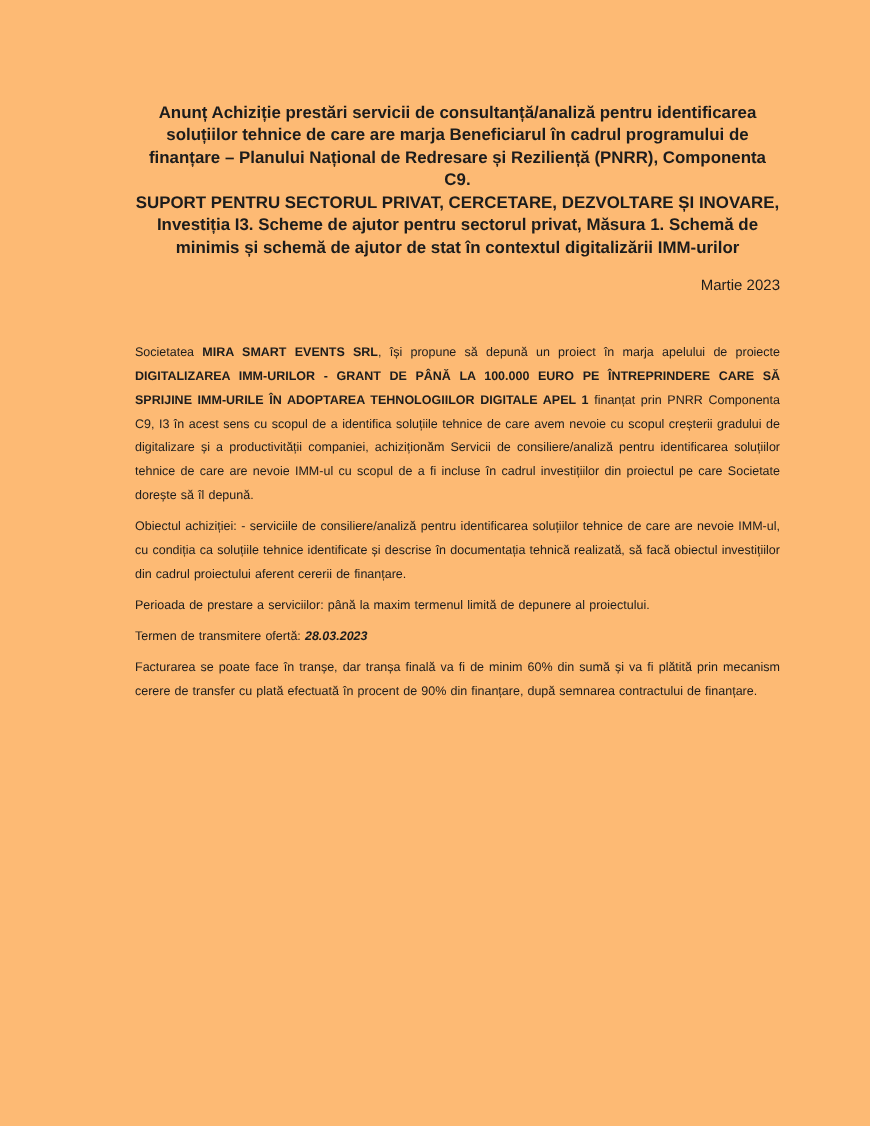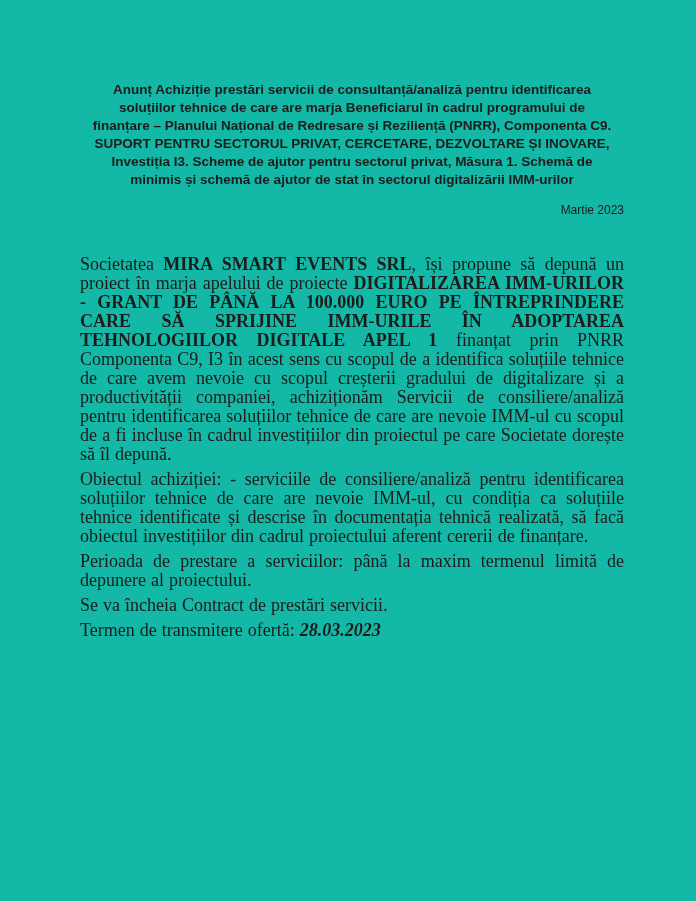--- a/index.html
+++ b/index.html
@@ -5,69 +5,68 @@
   html, body {
     margin: 0;
     padding: 0;
     background: #ffffff;
   }
   .page {
     position: relative;
     width: 696px;
     height: 901px;
     box-sizing: border-box;
-    background: #14b8a6;
-    padding: 81px 72px 40px 80px;
+    background: #fdba74;
+    padding: 81px 72px 40px 108px;
     font-family: "Liberation Sans", "DejaVu Sans", sans-serif;
     color: #1c1c1c;
     overflow: hidden;
   }
   .doc-title {
     font-size: 13.5px;
     font-weight: bold;
     line-height: 18px;
     text-align: center;
     color: #1c1c1c;
     margin: 0;
   }
   .doc-date {
     font-size: 12px;
     line-height: 19px;
     text-align: right;
     margin: 12px 0 35px 0;
   }
   .doc-body p {
-    font-size: 18px;
+    font-size: 10px;
     line-height: 19px;
     text-align: justify;
     margin: 0 0 6px 0;
     word-spacing: 0.5px;
-    font-family: Liberation Serif, serif;
   }
   .doc-body span.b {
     font-weight: bold;
   }
   .doc-body span.bi {
     font-weight: bold;
     font-style: italic;
   }
 </style>
 </head>
 <body>
 
 <div class="page">
   <h1 class="doc-title">
       <div>Anunț Achiziție prestări servicii de consultanță/analiză pentru identificarea</div>
       <div>soluțiilor tehnice de care are marja Beneficiarul în cadrul programului de</div>
       <div>finanțare – Planului Național de Redresare și Reziliență (PNRR), Componenta C9.</div>
       <div>SUPORT PENTRU SECTORUL PRIVAT, CERCETARE, DEZVOLTARE ȘI INOVARE,</div>
       <div>Investiția I3. Scheme de ajutor pentru sectorul privat, Măsura 1. Schemă de</div>
-      <div>minimis și schemă de ajutor de stat în sectorul digitalizării IMM-urilor</div>
+      <div>minimis și schemă de ajutor de stat în contextul digitalizării IMM-urilor</div>
     </h1>
   <div class="doc-date">Martie 2023</div>
   <div class="doc-body">
       <p><span>Societatea </span><span class="b">MIRA SMART EVENTS SRL</span><span>, își propune să depună un proiect în marja apelului de proiecte </span><span class="b">DIGITALIZAREA IMM-URILOR - GRANT DE PÂNĂ LA 100.000 EURO PE ÎNTREPRINDERE CARE SĂ SPRIJINE IMM-URILE ÎN ADOPTAREA TEHNOLOGIILOR DIGITALE APEL 1</span><span> finanțat prin PNRR Componenta C9, I3 în acest sens cu scopul de a identifica soluțiile tehnice de care avem nevoie cu scopul creșterii gradului de digitalizare și a productivității companiei, achiziționăm Servicii de consiliere/analiză pentru identificarea soluțiilor tehnice de care are nevoie IMM-ul cu scopul de a fi incluse în cadrul investițiilor din proiectul pe care Societate dorește să îl depună.</span></p>
       <p><span>Obiectul achiziției: - serviciile de consiliere/analiză pentru identificarea soluțiilor tehnice de care are nevoie IMM-ul, cu condiția ca soluțiile tehnice identificate și descrise în documentația tehnică realizată, să facă obiectul investițiilor din cadrul proiectului aferent cererii de finanțare.</span></p>
       <p><span>Perioada de prestare a serviciilor: până la maxim termenul limită de depunere al proiectului.</span></p>
-      <p><span>Se va încheia Contract de prestări servicii.</span></p>
       <p><span>Termen de transmitere ofertă: </span><span class="bi">28.03.2023</span></p>
+      <p><span>Facturarea se poate face în tranșe, dar tranșa finală va fi de minim 60% din sumă și va fi plătită prin mecanism cerere de transfer cu plată efectuată în procent de 90% din finanțare, după semnarea contractului de finanțare.</span></p>
     </div>
 </div>
 
 </body></html>

